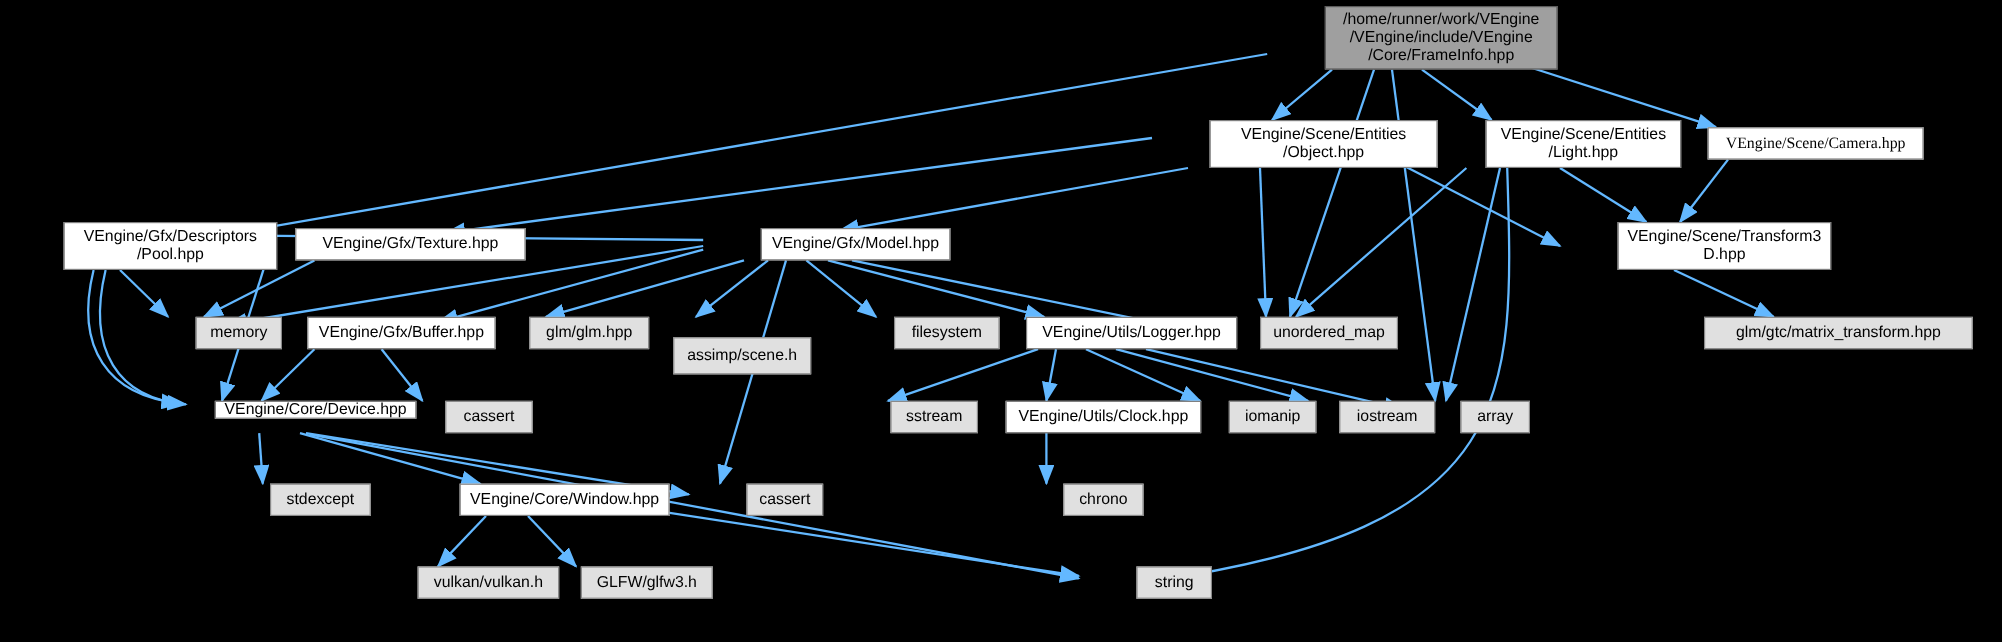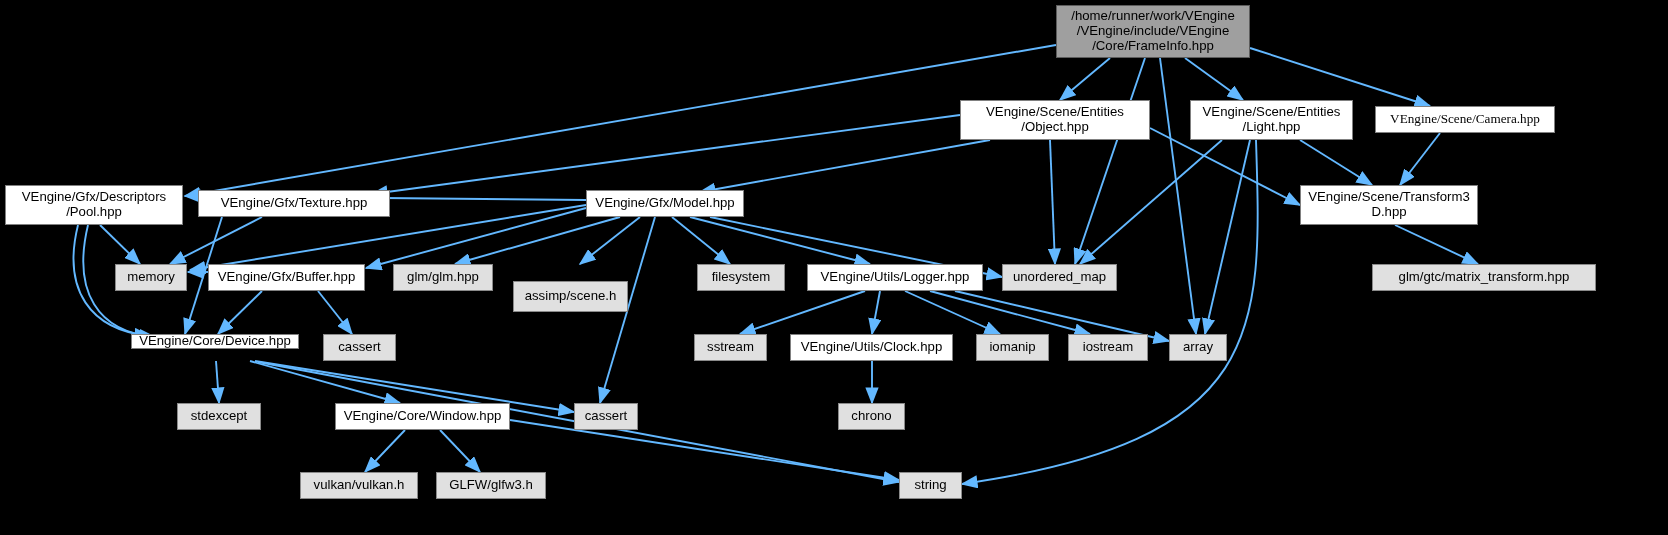--- a/index.html
+++ b/index.html
@@ -2,21 +2,21 @@
 <html><head>
 <meta charset="utf-8">
 <style>
   html,body{margin:0;padding:0;background:#000;}
   #stage{position:relative;width:1668px;height:535px;background:#000;overflow:hidden;
          font-family:"Liberation Sans","DejaVu Sans",sans-serif;}
   #edges{position:absolute;left:0;top:0;width:1668px;height:535px;}
   .node{position:absolute;box-sizing:border-box;display:flex;align-items:center;
         justify-content:center;text-align:center;line-height:1.12;
         font-size:13.2px;color:#000;border:1px solid #808080;
-        background:#ffffff;white-space:pre-line;padding:0 4px;}
+        background:#ffffff;white-space:pre-line;padding:0 4px;margin-left:48px;}
   .node.sys{background:#e0e0e0;border:1px solid #8a8a8a;}
   .node.root{background:#9f9f9f;border:1px solid #5c5c5c;}
 </style>
 </head>
 <body>
 
 <div id="stage">
   <svg id="edges" viewBox="0 0 1668 535" xmlns="http://www.w3.org/2000/svg">
     <defs>
       <marker id="ah" markerWidth="9" markerHeight="7" refX="8.2" refY="3.5" orient="auto" markerUnits="strokeWidth">

